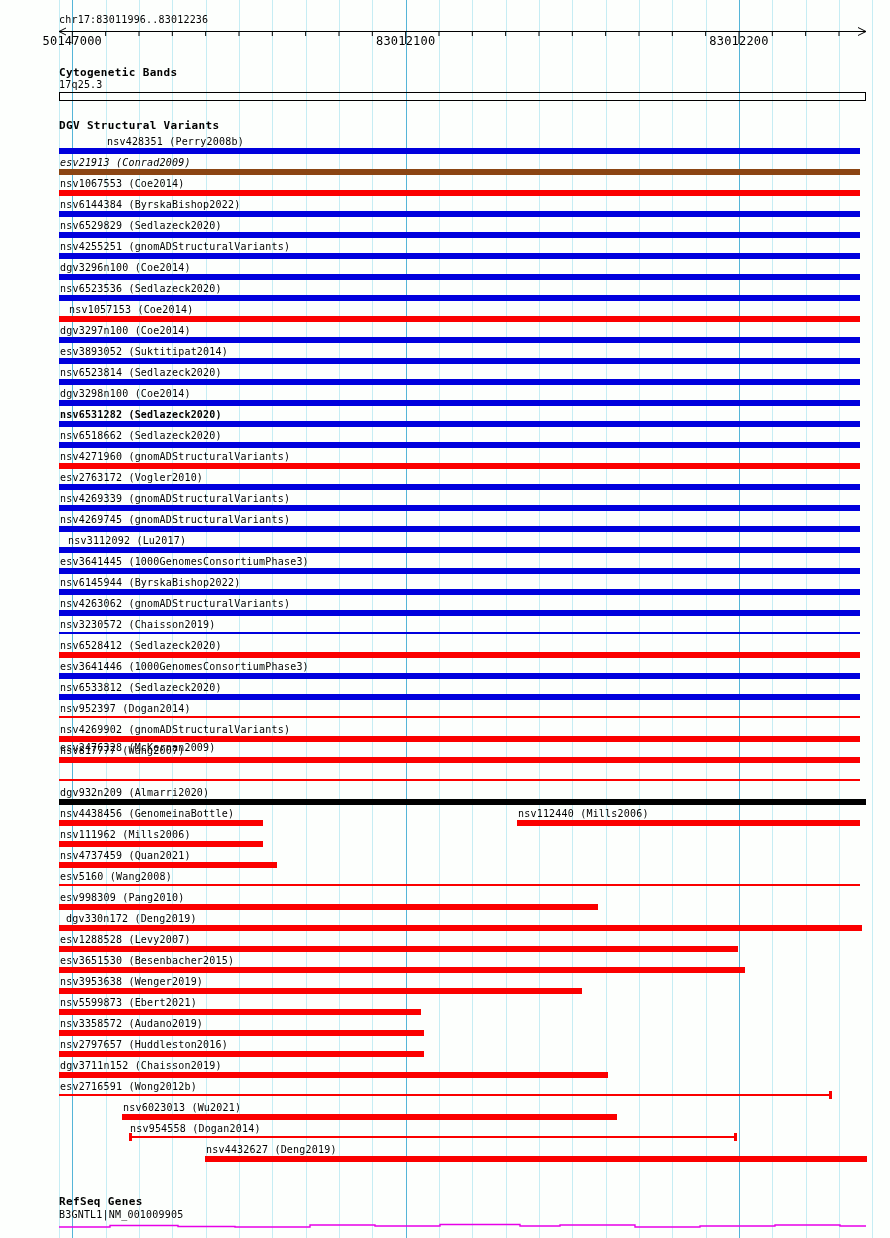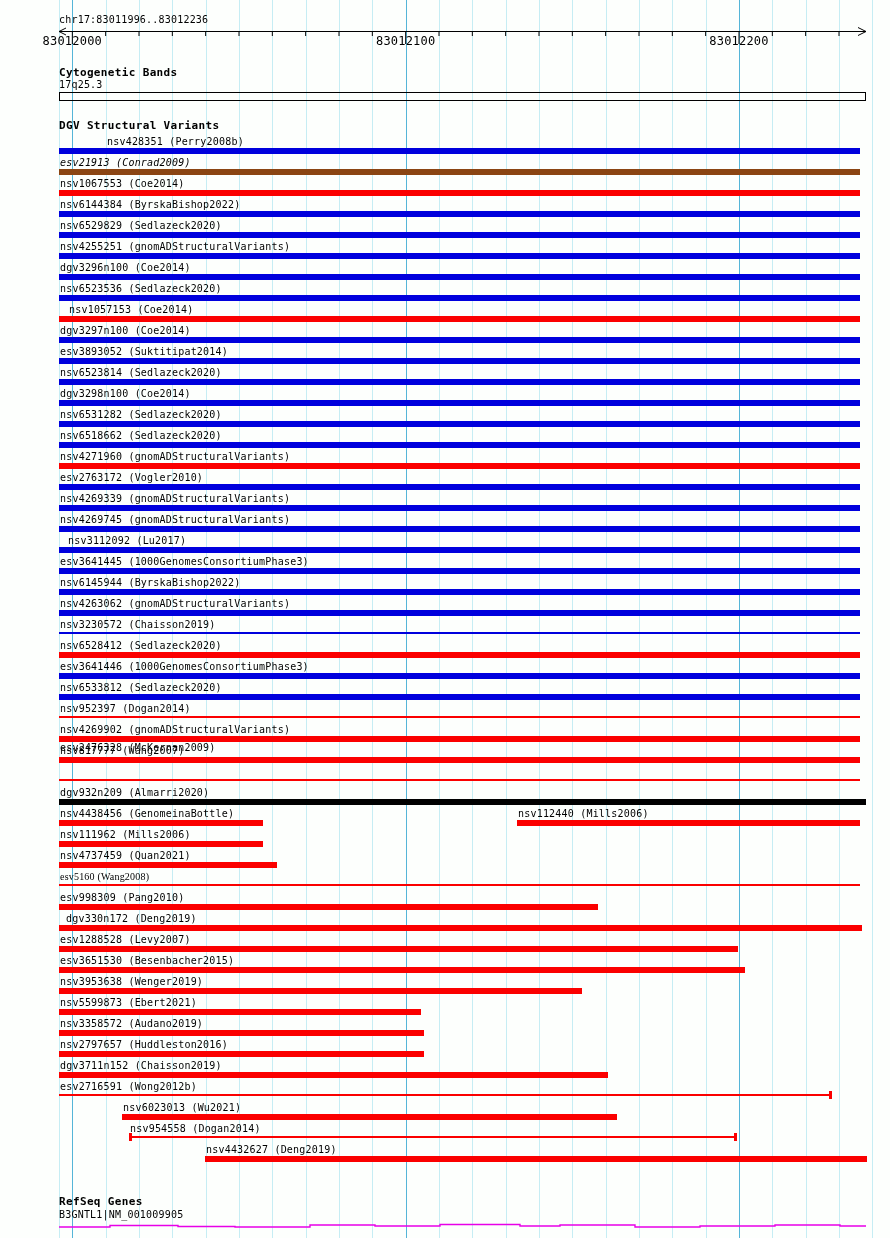--- a/index.html
+++ b/index.html
@@ -73,21 +73,21 @@
       <line x1="605.6666666666667" y1="31.5" x2="605.6666666666667" y2="36" stroke="#000" stroke-width="1"></line>
       <line x1="639" y1="31.5" x2="639" y2="36" stroke="#000" stroke-width="1"></line>
       <line x1="672.3333333333334" y1="31.5" x2="672.3333333333334" y2="36" stroke="#000" stroke-width="1"></line>
       <line x1="705.6666666666667" y1="31.5" x2="705.6666666666667" y2="36" stroke="#000" stroke-width="1"></line>
       <line x1="739" y1="31.5" x2="739" y2="44" stroke="#000" stroke-width="1"></line>
       <line x1="772.3333333333334" y1="31.5" x2="772.3333333333334" y2="36" stroke="#000" stroke-width="1"></line>
       <line x1="805.6666666666667" y1="31.5" x2="805.6666666666667" y2="36" stroke="#000" stroke-width="1"></line>
       <line x1="839" y1="31.5" x2="839" y2="36" stroke="#000" stroke-width="1"></line>
     </svg>
   <div id="ruler-labels">
-      <div class="ticklabel" style="left: 32.3px; top: 35px;">83012000</div>
+      <div class="ticklabel" style="left: 32.3px; top: 35px;">50147000</div>
       <div class="ticklabel" style="left: 365.7px; top: 35px;">83012100</div>
       <div class="ticklabel" style="left: 699px; top: 35px;">83012200</div>
     </div>
 
   <div class="hdr" style="left:59px;top:67px;">Cytogenetic Bands</div>
   <div class="lbl" style="left:59px;top:79px;">17q25.3</div>
   <div id="band-box" style="left:59px;top:92px;width:805px;height:7px;"></div>
 
   <div class="hdr" style="left:59px;top:120px;">DGV Structural Variants</div>
   <div id="variant-layer">
@@ -110,21 +110,21 @@
       <div class="lbl" style="left: 69px; top: 304px;">nsv1057153 (Coe2014)</div>
       <div class="bar" style="left: 59px; top: 316px; width: 801px; height: 6px; background: rgb(251, 0, 0);"></div>
       <div class="lbl" style="left: 60px; top: 325px;">dgv3297n100 (Coe2014)</div>
       <div class="bar" style="left: 59px; top: 337px; width: 801px; height: 6px; background: rgb(0, 0, 221);"></div>
       <div class="lbl" style="left: 60px; top: 346px;">esv3893052 (Suktitipat2014)</div>
       <div class="bar" style="left: 59px; top: 358px; width: 801px; height: 6px; background: rgb(0, 0, 221);"></div>
       <div class="lbl" style="left: 60px; top: 367px;">nsv6523814 (Sedlazeck2020)</div>
       <div class="bar" style="left: 59px; top: 379px; width: 801px; height: 6px; background: rgb(0, 0, 221);"></div>
       <div class="lbl" style="left: 60px; top: 388px;">dgv3298n100 (Coe2014)</div>
       <div class="bar" style="left: 59px; top: 400px; width: 801px; height: 6px; background: rgb(0, 0, 221);"></div>
-      <div class="lbl" style="left: 60px; top: 409px;">nsv6531282 (Sedlazeck2020)</div>
+      <div class="lbl" style="left: 60px; top: 409px; font-weight: bold;">nsv6531282 (Sedlazeck2020)</div>
       <div class="bar" style="left: 59px; top: 421px; width: 801px; height: 6px; background: rgb(0, 0, 221);"></div>
       <div class="lbl" style="left: 60px; top: 430px;">nsv6518662 (Sedlazeck2020)</div>
       <div class="bar" style="left: 59px; top: 442px; width: 801px; height: 6px; background: rgb(0, 0, 221);"></div>
       <div class="lbl" style="left: 60px; top: 451px;">nsv4271960 (gnomADStructuralVariants)</div>
       <div class="bar" style="left: 59px; top: 463px; width: 801px; height: 6px; background: rgb(251, 0, 0);"></div>
       <div class="lbl" style="left: 60px; top: 472px;">esv2763172 (Vogler2010)</div>
       <div class="bar" style="left: 59px; top: 484px; width: 801px; height: 6px; background: rgb(0, 0, 221);"></div>
       <div class="lbl" style="left: 60px; top: 493px;">nsv4269339 (gnomADStructuralVariants)</div>
       <div class="bar" style="left: 59px; top: 505px; width: 801px; height: 6px; background: rgb(0, 0, 221);"></div>
       <div class="lbl" style="left: 60px; top: 514px;">nsv4269745 (gnomADStructuralVariants)</div>
@@ -156,21 +156,21 @@
       <div class="lbl" style="left: 60px; top: 787px;">dgv932n209 (Almarri2020)</div>
       <div class="bar" style="left: 59px; top: 799px; width: 807px; height: 6px; background: rgb(0, 0, 0);"></div>
       <div class="lbl" style="left: 60px; top: 808px;">nsv4438456 (GenomeinaBottle)</div>
       <div class="bar" style="left: 59px; top: 820px; width: 204px; height: 6px; background: rgb(251, 0, 0);"></div>
       <div class="lbl" style="left: 518px; top: 808px;">nsv112440 (Mills2006)</div>
       <div class="bar" style="left: 517px; top: 820px; width: 343px; height: 6px; background: rgb(251, 0, 0);"></div>
       <div class="lbl" style="left: 60px; top: 829px;">nsv111962 (Mills2006)</div>
       <div class="bar" style="left: 59px; top: 841px; width: 204px; height: 6px; background: rgb(251, 0, 0);"></div>
       <div class="lbl" style="left: 60px; top: 850px;">nsv4737459 (Quan2021)</div>
       <div class="bar" style="left: 59px; top: 862px; width: 218px; height: 6px; background: rgb(251, 0, 0);"></div>
-      <div class="lbl" style="left: 60px; top: 871px; font-family: Liberation Serif, serif;">esv5160 (Wang2008)</div>
+      <div class="lbl" style="left: 60px; top: 871px;">esv5160 (Wang2008)</div>
       <div class="bar" style="left: 59px; top: 884px; width: 801px; height: 2px; background: rgb(251, 0, 0);"></div>
       <div class="lbl" style="left: 60px; top: 892px;">esv998309 (Pang2010)</div>
       <div class="bar" style="left: 59px; top: 904px; width: 539px; height: 6px; background: rgb(251, 0, 0);"></div>
       <div class="lbl" style="left: 66px; top: 913px;">dgv330n172 (Deng2019)</div>
       <div class="bar" style="left: 59px; top: 925px; width: 803px; height: 6px; background: rgb(251, 0, 0);"></div>
       <div class="lbl" style="left: 60px; top: 934px;">esv1288528 (Levy2007)</div>
       <div class="bar" style="left: 59px; top: 946px; width: 679px; height: 6px; background: rgb(251, 0, 0);"></div>
       <div class="lbl" style="left: 60px; top: 955px;">esv3651530 (Besenbacher2015)</div>
       <div class="bar" style="left: 59px; top: 967px; width: 686px; height: 6px; background: rgb(251, 0, 0);"></div>
       <div class="lbl" style="left: 60px; top: 976px;">nsv3953638 (Wenger2019)</div>

